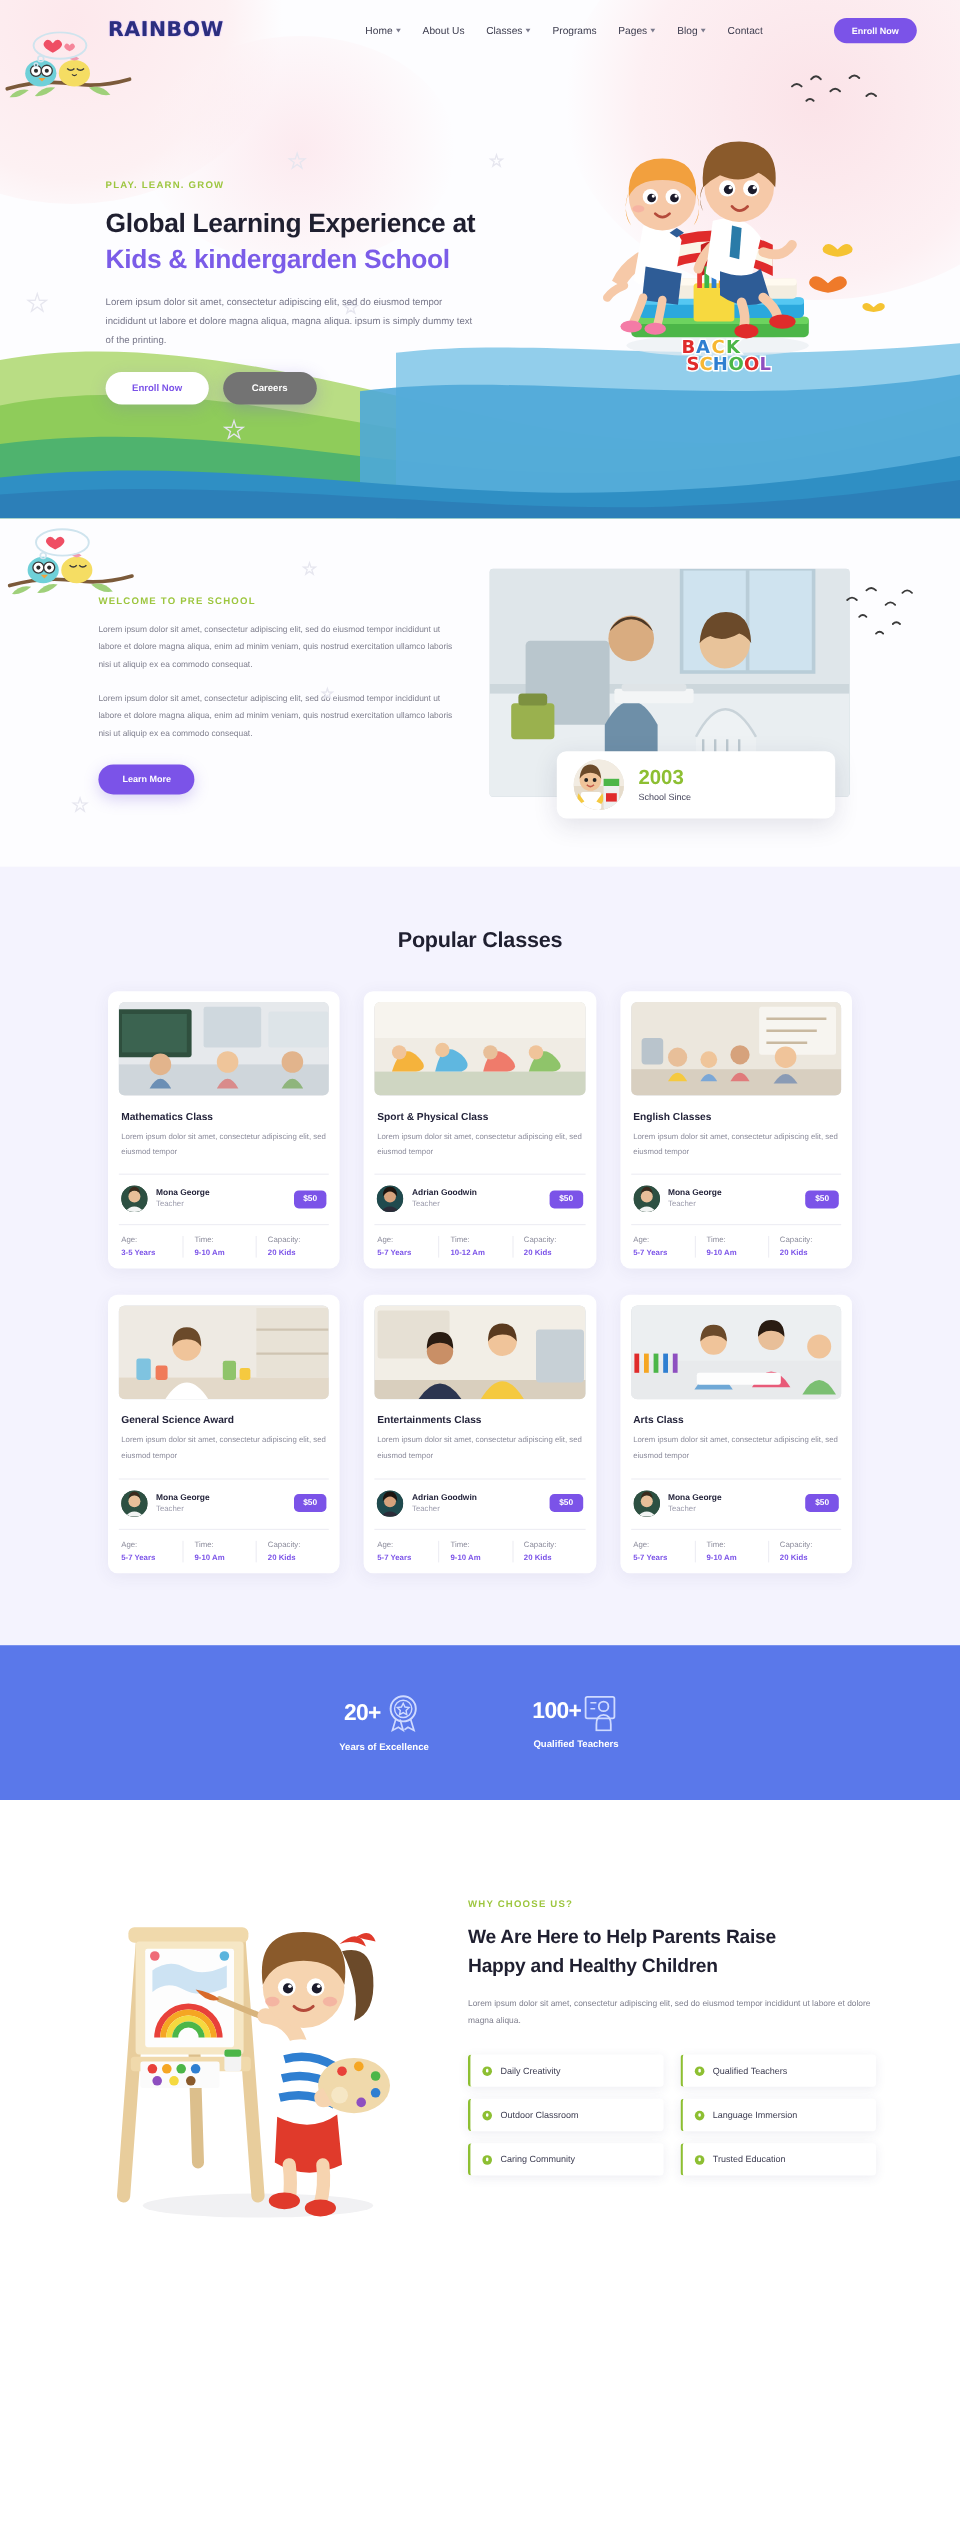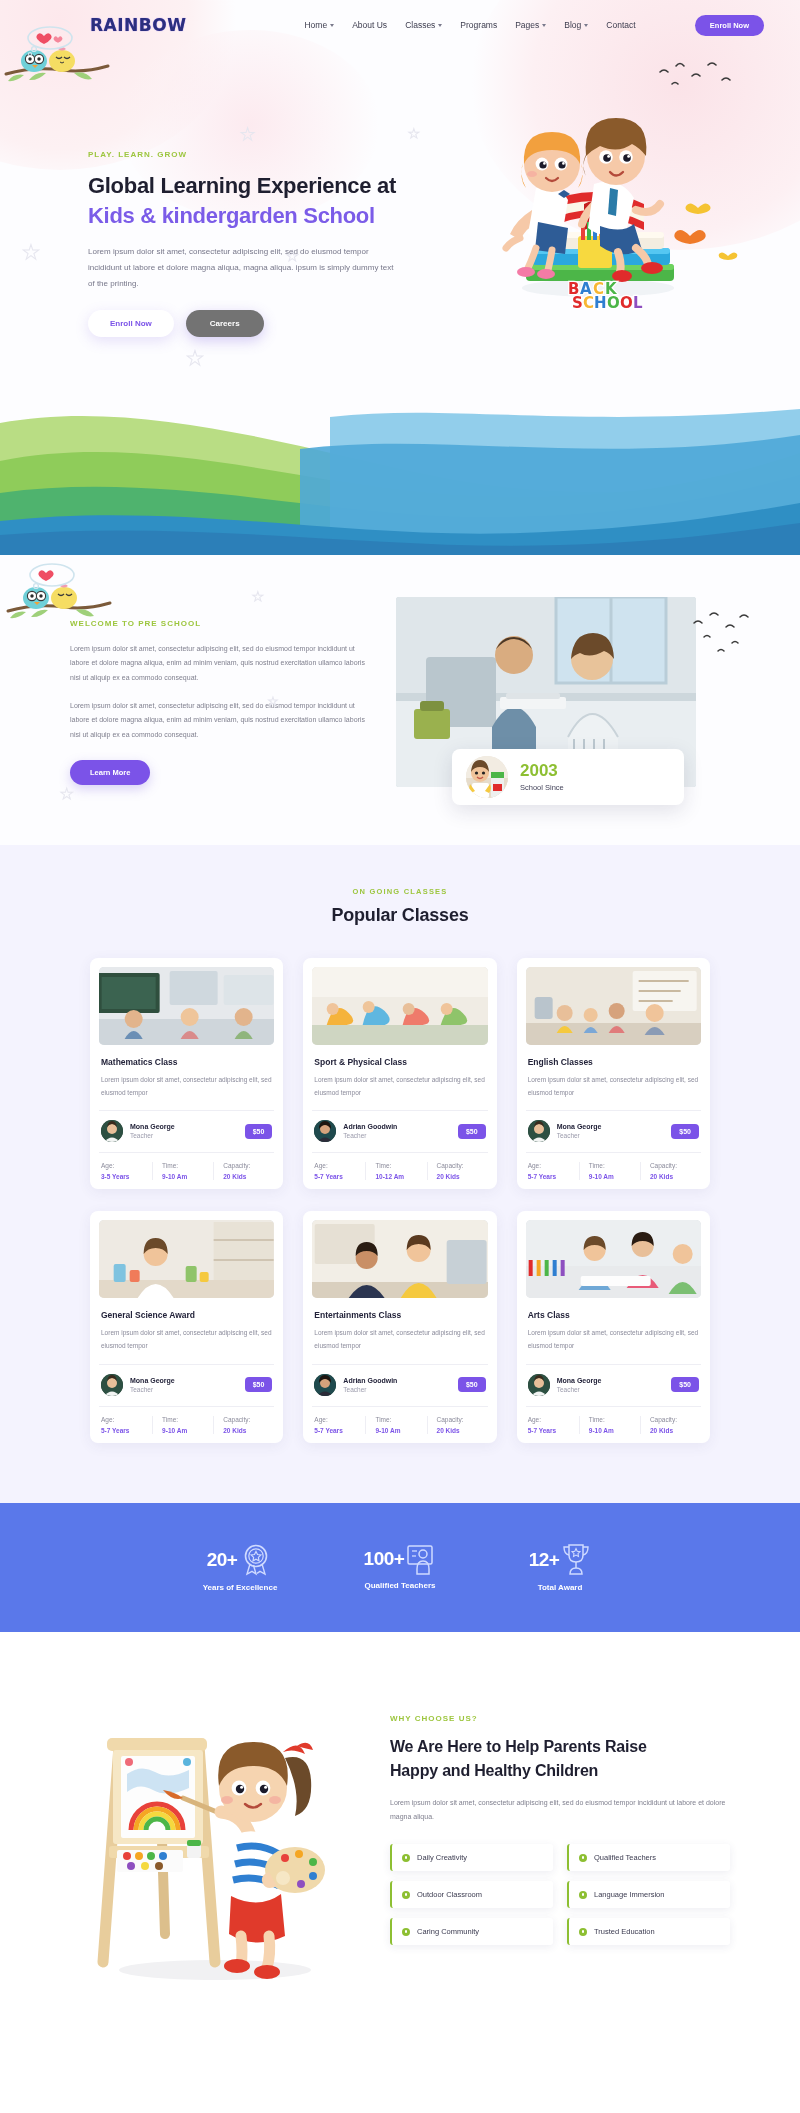--- a/index.html
+++ b/index.html
@@ -8,21 +8,21 @@
     font-family: "Liberation Sans", sans-serif;
     background: #ffffff;
     color: #2b2b3b;
     -webkit-font-smoothing: antialiased;
   }
   .page { width: 800px; position: relative; overflow: hidden; }
 
   
   .hero {
     position: relative;
-    height: 555px;
+    height: 432px;
     background: #fdfdff;
     overflow: hidden;
   }
   .hero-blob-a {
     position: absolute; top: -130px; left: -120px;
     width: 360px; height: 300px; border-radius: 50%;
     background: radial-gradient(circle at 50% 50%, #fde8ec 0%, #fdf1f3 55%, rgba(253,245,247,0) 75%);
   }
   .hero-blob-b {
     position: absolute; top: -80px; right: -90px;
@@ -109,21 +109,21 @@
     position: absolute; color: transparent;
     -webkit-text-stroke: 1px #e6e6ef; font-size: 17px; z-index: 20;
   }
 
   
   .about {
     position: relative; background: #fdfdff;
     padding: 42px 0 58px 0; overflow: hidden;
   }
   .about-inner { width: 660px; margin: 0 auto; display: flex; gap: 26px; position: relative; }
-  .about-left { width: 300px; padding-top: 22px; }
+  .about-left { width: 300px; padding-top: 22px; margin-left: 12px; }
   .about-h2 {
     font-size: 15.5px; line-height: 1.45; font-weight: 700; color: #1f1f30;
     margin-top: 8px; letter-spacing: -.2px;
   }
   .about-p {
     margin-top: 14px; font-size: 7px; line-height: 2.05; color: #80808f;
   }
   .btn-learn {
     margin-top: 18px; background: #7b53e8; color: #fff;
     font-size: 7.5px; font-weight: 600; padding: 8px 20px;
@@ -520,21 +520,20 @@
               <path d="M16 30 q3 -3 6 0"></path>
               <path d="M44 36 q3 -3 6 0"></path>
             <path d="M30 44 q3 -3 6 0"></path>
           </g>
         </svg>
       </div>
     </div>
   </section>
 
   <section class="classes">
-    <div class="sec-eyebrow">ON GOING CLASSES</div>
     <h2 class="sec-title">Popular Classes</h2>
 
     <div class="card-grid">
 
       <article class="card">
         <div class="card-img">
           <svg width="100%" height="78" viewBox="0 0 186 78" preserveAspectRatio="xMidYMid slice">
             <rect width="186" height="78" fill="#e6e9ec"></rect>
             <rect x="4" y="6" width="62" height="40" rx="2" fill="#2f4f3e"></rect>
             <rect x="8" y="10" width="54" height="32" fill="#3b6350"></rect>
@@ -875,34 +874,20 @@
           <circle cx="17" cy="11" r="4" fill="none" stroke="#cfdaff" stroke-width="1.5"></circle>
           <path d="M11 26 q0 -8 6 -8 q6 0 6 8 l0 5 l-12 0z" fill="none" stroke="#cfdaff" stroke-width="1.5"></path>
           <path d="M6 8 h5" stroke="#cfdaff" stroke-width="1.3"></path>
           <path d="M6 13 h4" stroke="#cfdaff" stroke-width="1.3"></path>
         </svg>
       </div>
       <div class="stat-label">Qualified Teachers</div>
     </div>
 
 
-    <div class="stat">
-      <div class="stat-row">
-        <span class="stat-num">12+</span>
-        <svg width="30" height="34" viewBox="0 0 30 34">
-          <path d="M8 2 h14 v10 q0 7 -7 7 q-7 0 -7 -7z" fill="none" stroke="#cfdaff" stroke-width="1.5"></path>
-          <path d="M8 4 h-5 q0 7 5 8" fill="none" stroke="#cfdaff" stroke-width="1.4"></path>
-          <path d="M22 4 h5 q0 7 -5 8" fill="none" stroke="#cfdaff" stroke-width="1.4"></path>
-          <path d="M15 19 v6" stroke="#cfdaff" stroke-width="1.5"></path>
-          <path d="M9 31 q0 -6 6 -6 q6 0 6 6z" fill="none" stroke="#cfdaff" stroke-width="1.5"></path>
-          <path d="M15 5.6 l1.2 2.6 l2.8 .4 l-2 2 .5 2.8 -2.5 -1.3 -2.5 1.3 .5 -2.8 -2 -2 2.8 -.4z" fill="none" stroke="#cfdaff" stroke-width="1.1"></path>
-        </svg>
-      </div>
-      <div class="stat-label">Total Award</div>
-    </div>
   </section>
 
   <section class="why">
     <div class="why-inner">
 
       <div class="why-left">
         <svg width="256" height="300" viewBox="0 0 256 300">
           <ellipse cx="128" cy="286" rx="96" ry="10" fill="#f1f1f3"></ellipse>
 
           <path d="M32 62 L16 278" stroke="#e8cd9c" stroke-width="11" stroke-linecap="round"></path>

